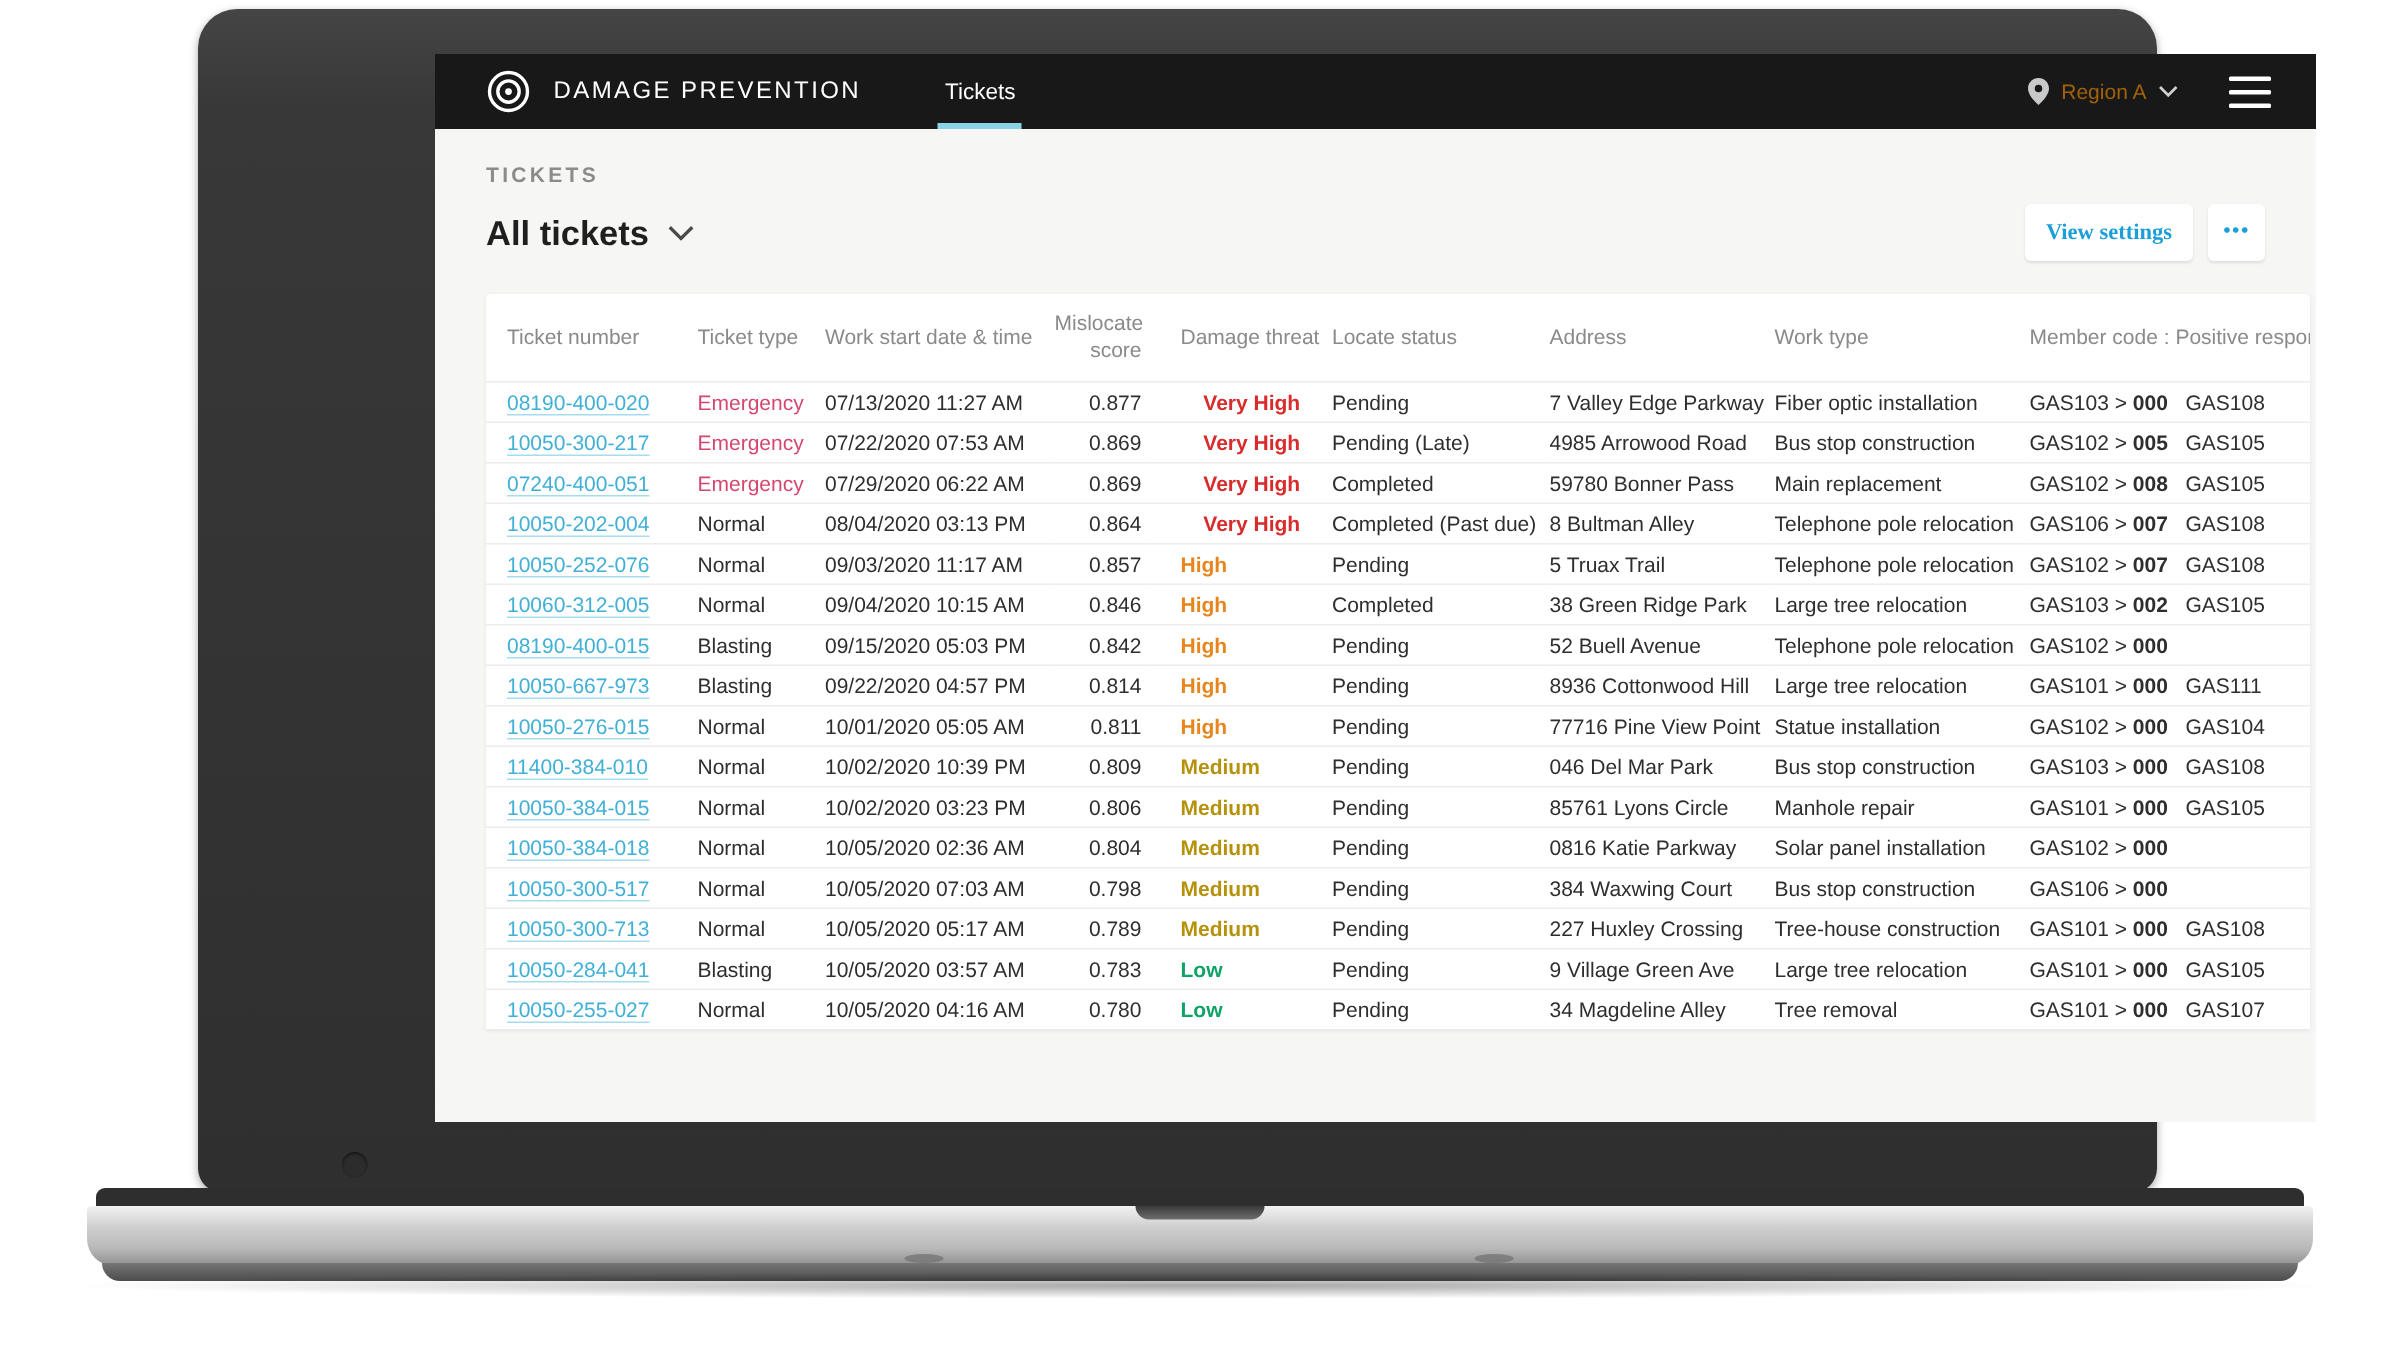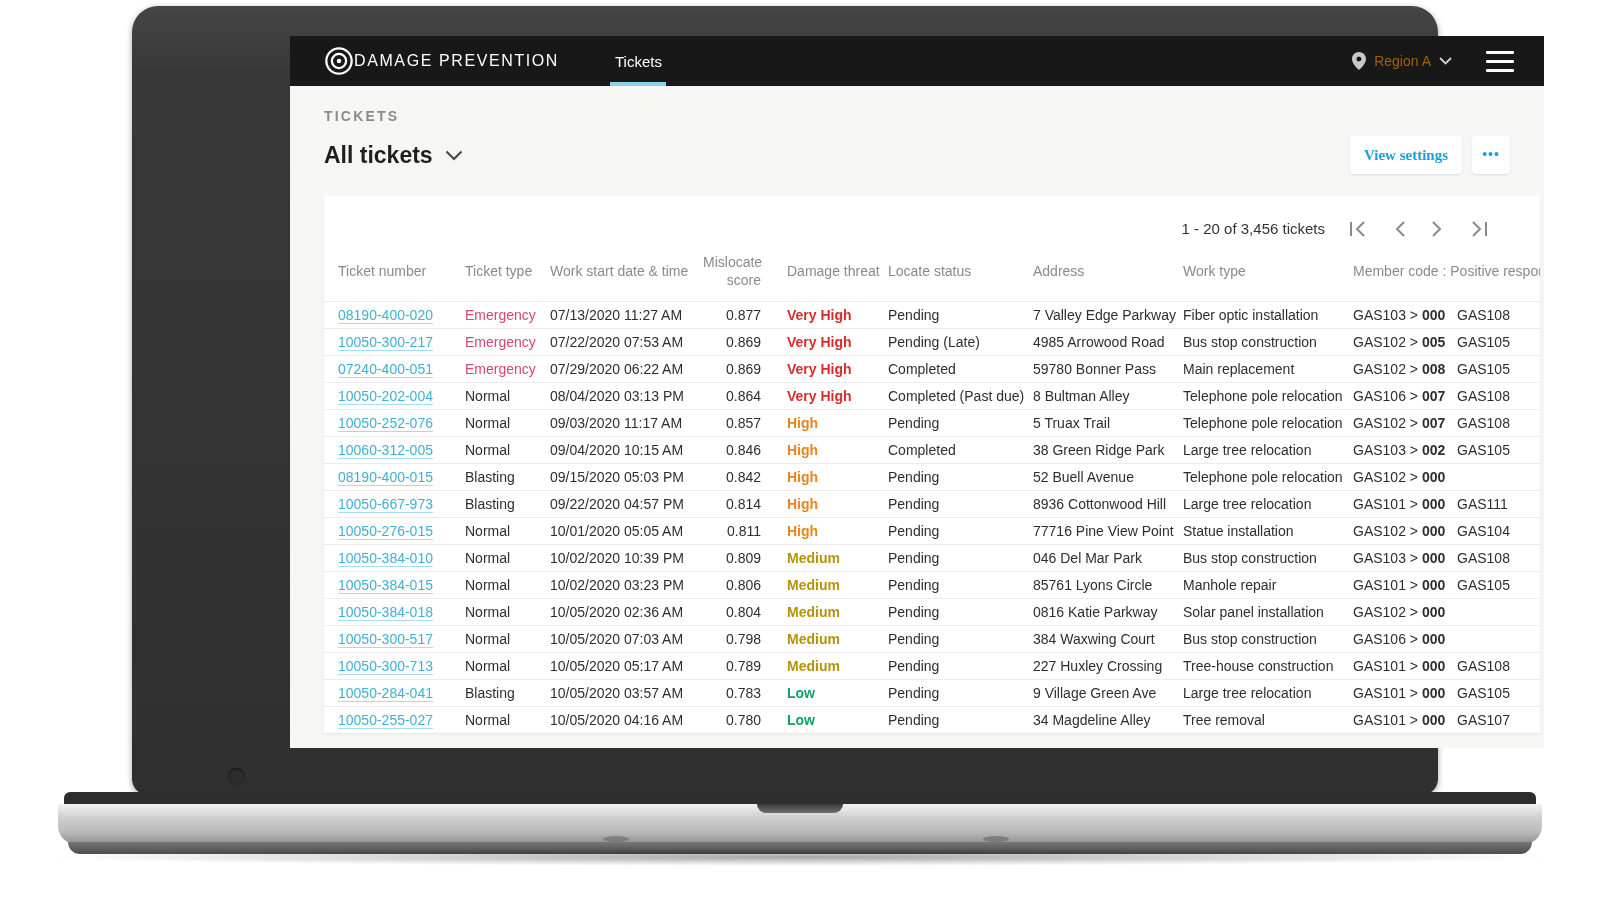--- a/index.html
+++ b/index.html
@@ -24,21 +24,21 @@
                  background:linear-gradient(180deg,#767676,#4c4c4c); border-radius:0 0 20px 20px; }
   .base-shadow { position:absolute; left:-20px; right:-20px; top:56px; height:18px;
                  background:radial-gradient(ellipse at center, rgba(0,0,0,.35) 0%, rgba(0,0,0,0) 70%); }
 
   
   .screen { position:absolute; left:158px; top:30px; width:1254px; height:712px; overflow:hidden;
             background:#f6f6f4; }
 
   
   .nav { height:50px; background:#181818; display:flex; align-items:center; padding:0 30px 0 34px; position:relative; }
-  .brand { display:flex; align-items:center; }
+  .brand { display:flex; align-items:center; gap:15px; }
   .brand-logo { width:30px; height:30px; flex:none; }
   .brand-name { color:#fff; font-size:16px; letter-spacing:1.6px; font-weight:400; }
   .nav-tab { position:relative; margin-left:56px; height:50px; display:flex; align-items:center; cursor:pointer; }
   .nav-tab span { color:#fff; font-size:15px; }
   .nav-tab .underline { position:absolute; left:50%; bottom:0; transform:translateX(-50%); width:56px; height:4px; background:#8ad2e6; }
   .nav-right { margin-left:auto; display:flex; align-items:center; gap:34px; }
   .region { display:flex; align-items:center; gap:8px; color:#a16207; font-size:14px; cursor:pointer; }
   .hamburger { display:flex; flex-direction:column; gap:6px; cursor:pointer; }
   .hamburger i { display:block; width:28px; height:3px; background:#fff; border-radius:1px; }
 
@@ -73,21 +73,21 @@
        padding:10px 6px 12px 0; line-height:1.3; }
   th.first, td.first { padding-left:14px; }
   th.nowrap { white-space:nowrap; }
   th.right, td.right { text-align:right; }
   th.clip { overflow:hidden; white-space:nowrap; }
   th.pad-l, td.pad-l { padding-left:20px; }
   td { font-size:14px; color:#2e2e2e; padding:5px 6px 5px 0; border-top:1px solid #ececec;
        white-space:nowrap; overflow:hidden; vertical-align:middle; }
   a.ticket-link { color:#41b0d6; text-decoration:underline; text-decoration-color:#a5dcee; text-underline-offset:3px; cursor:pointer; }
   .type-emergency { color:#d5476f; }
-  .t-very-high { color:#d92b2b; font-weight:700; }
+  .t-very-high { color:#d92b2b; font-weight:700;text-align:center; }
   .t-high { color:#e8851c; font-weight:700; }
   .t-medium { color:#b5920a; font-weight:700; }
   .t-low { color:#0fa368; font-weight:700; }
   .mc-val { font-weight:700; }
   .chev { flex:none; }
 </style>
 </head>
 <body>
 
 <div class="stage">
@@ -138,39 +138,20 @@
             </svg>
           </div>
           <div class="head-actions">
             <button class="btn">View settings</button>
             <button class="btn more">•••</button>
           </div>
         </div>
       </div>
 
       <div class="card">
-        <div class="pager">
-          <span class="pager-text">1 - 20 of 3,456 tickets</span>
-          <div class="pager-icons">
-            <svg width="18" height="16" viewBox="0 0 18 16">
-              <path d="M2 1v14" stroke="#8a8a8a" stroke-width="2"></path>
-                <path d="M15 1L8 8l7 7" fill="none" stroke="#8a8a8a" stroke-width="2"></path>
-            </svg>
-            <svg width="11" height="16" viewBox="0 0 11 16">
-              <path d="M10 1L3 8l7 7" fill="none" stroke="#8a8a8a" stroke-width="2"></path>
-            </svg>
-            <svg width="11" height="16" viewBox="0 0 11 16">
-              <path d="M1 1l7 7-7 7" fill="none" stroke="#8a8a8a" stroke-width="2"></path>
-            </svg>
-            <svg width="18" height="16" viewBox="0 0 18 16">
-              <path d="M3 1l7 7-7 7" fill="none" stroke="#8a8a8a" stroke-width="2"></path>
-                <path d="M16 1v14" stroke="#8a8a8a" stroke-width="2"></path>
-            </svg>
-          </div>
-        </div>
 
         <table>
           <colgroup>
             <col class="c-ticket">
               <col class="c-type">
               <col class="c-start">
               <col class="c-score">
             <col class="c-threat">
               <col class="c-status">
               <col class="c-addr">
@@ -294,21 +275,21 @@
     <td>10/01/2020 05:05 AM</td>
     <td class="right">0.811</td>
     <td class="pad-l t-high">High</td>
     <td>Pending</td>
     <td>77716 Pine View Point</td>
     <td>Statue installation</td>
     <td><span class="mc-code">GAS102</span><span class="mc-sep"> &gt; </span><span class="mc-val">000</span></td>
     <td>GAS104</td>
   </tr>
               <tr>
-    <td class="first"><a class="ticket-link">10050-384-010</a></td>
+    <td class="first"><a class="ticket-link">11400-384-010</a></td>
     <td class="type-normal">Normal</td>
     <td>10/02/2020 10:39 PM</td>
     <td class="right">0.809</td>
     <td class="pad-l t-medium">Medium</td>
     <td>Pending</td>
     <td>046 Del Mar Park</td>
     <td>Bus stop construction</td>
     <td><span class="mc-code">GAS103</span><span class="mc-sep"> &gt; </span><span class="mc-val">000</span></td>
     <td>GAS108</td>
   </tr>

